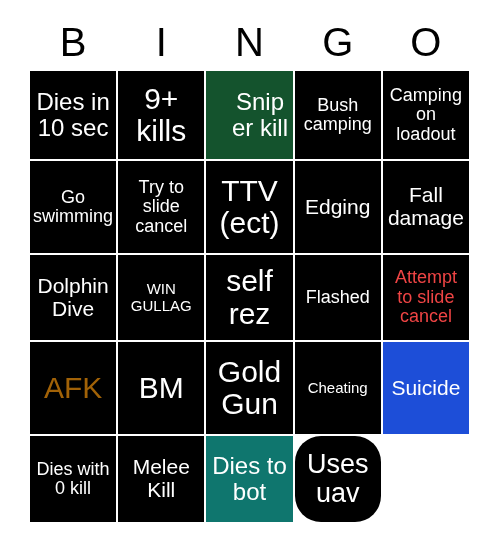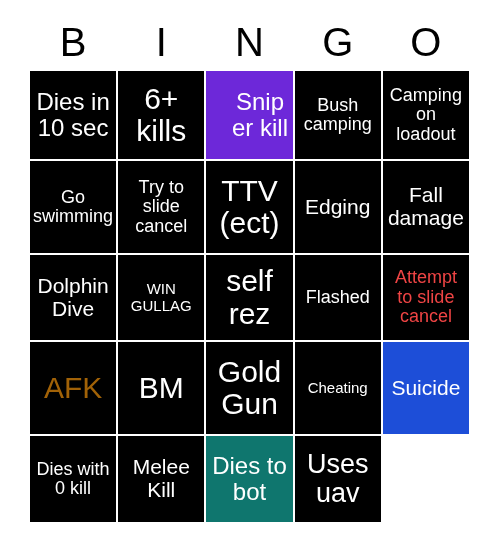--- a/index.html
+++ b/index.html
@@ -64,21 +64,21 @@
     text-align: center;
     padding: 2px 3px;
     box-sizing: border-box;
     overflow: hidden;
     line-height: 1.08;
     word-break: break-word;
     hyphens: none;
   }
   
   .fs-xxl { font-size: 30px; }
-  .fs-xl  { font-size: 27px; }
+  .fs-xl  { font-size: 27px; border-radius: 26px; }
   .fs-lg  { font-size: 24px; }
   .fs-md  { font-size: 21px; }
   .fs-sm  { font-size: 18px; }
   .fs-xs  { font-size: 15px; }
 </style>
 </head>
 <body style="background: rgb(255, 255, 255);">
 
 <div id="card">
 
@@ -86,22 +86,22 @@
     <div class="header-cell" style="color: rgb(0, 0, 0);">B</div>
     <div class="header-cell" style="color: rgb(0, 0, 0);">I</div>
     <div class="header-cell" style="color: rgb(0, 0, 0);">N</div>
     <div class="header-cell" style="color: rgb(0, 0, 0);">G</div>
     <div class="header-cell" style="color: rgb(0, 0, 0);">O</div>
   </div>
 
   <div id="grid" style="background: rgb(255, 255, 255);">
 
     <div class="cell fs-lg" style="background: rgb(0, 0, 0); color: rgb(255, 255, 255);">Dies in 10 sec</div>
-    <div class="cell fs-xxl" style="background: rgb(0, 0, 0); color: rgb(255, 255, 255);">6+ kills</div>
-    <div class="cell fs-lg" style="background: #6d28d9; color: rgb(255, 255, 255); padding-left: 24px;">Sniper kill</div>
+    <div class="cell fs-xxl" style="background: rgb(0, 0, 0); color: rgb(255, 255, 255);">9+ kills</div>
+    <div class="cell fs-lg" style="background: #14532d; color: rgb(255, 255, 255); padding-left: 24px;">Sniper kill</div>
     <div class="cell fs-sm" style="background: rgb(0, 0, 0); color: rgb(255, 255, 255);">Bush camping</div>
 
     <div class="cell fs-sm" style="background: rgb(0, 0, 0); color: rgb(255, 255, 255);">Camping on loadout</div>
     <div class="cell fs-sm" style="background: rgb(0, 0, 0); color: rgb(255, 255, 255);">Go swimming</div>
     <div class="cell fs-sm" style="background: rgb(0, 0, 0); color: rgb(255, 255, 255);">Try to slide cancel</div>
     <div class="cell fs-xxl" style="background: rgb(0, 0, 0); color: rgb(255, 255, 255);">TTV (ect)</div>
     <div class="cell fs-md" style="background: rgb(0, 0, 0); color: rgb(255, 255, 255);">Edging</div>
 
     <div class="cell fs-md" style="background: rgb(0, 0, 0); color: rgb(255, 255, 255);">Fall damage</div>
     <div class="cell fs-md" style="background: rgb(0, 0, 0); color: rgb(255, 255, 255);">Dolphin Dive</div>

